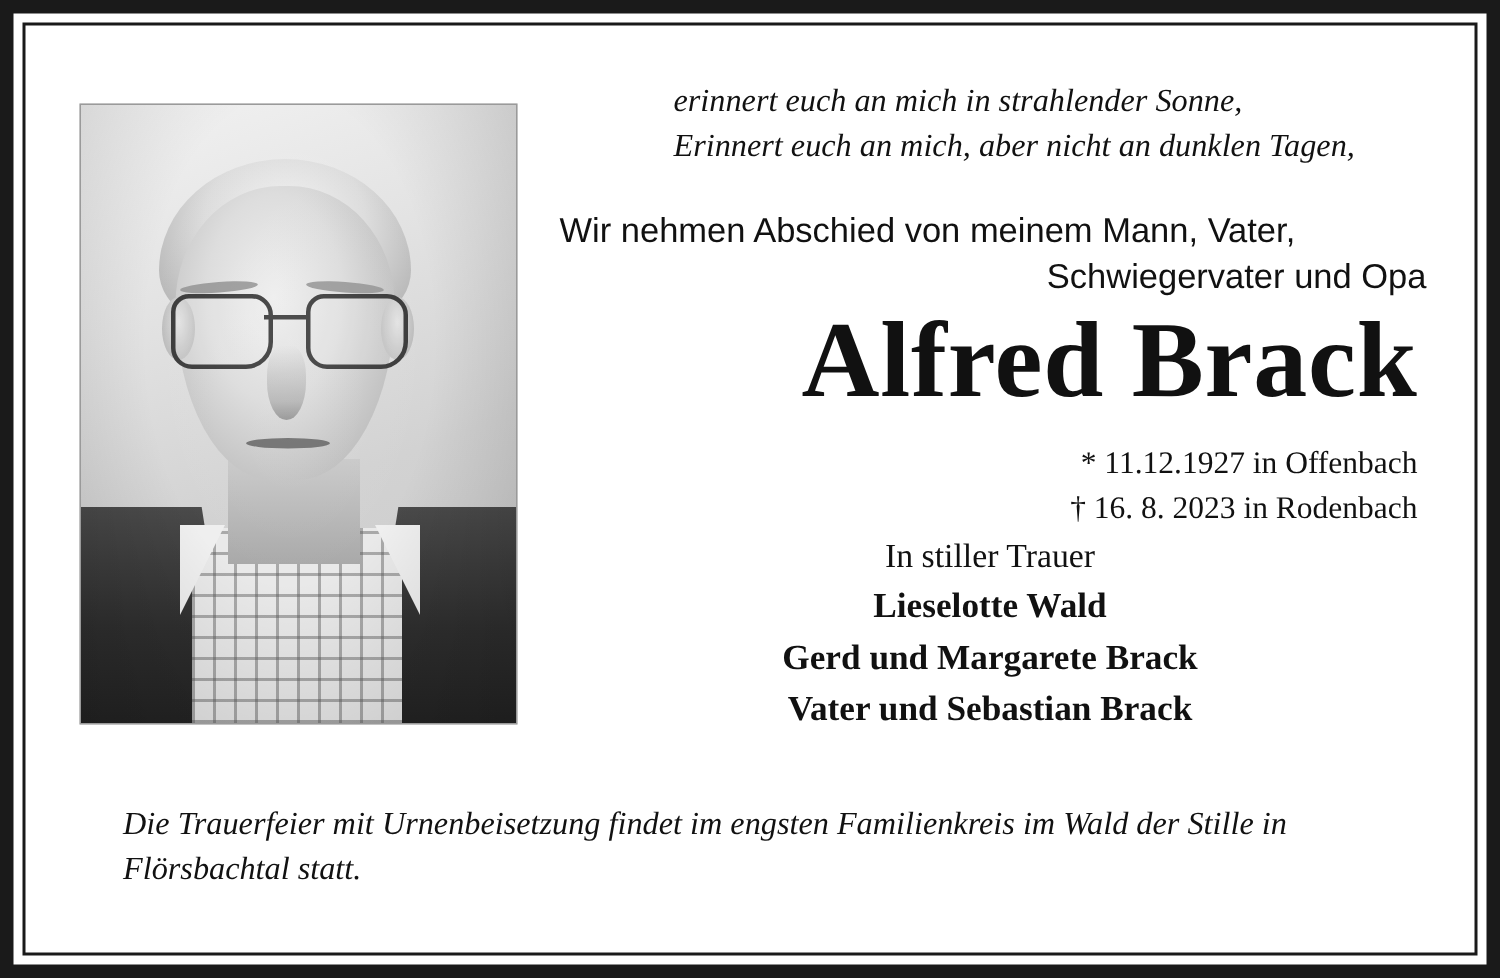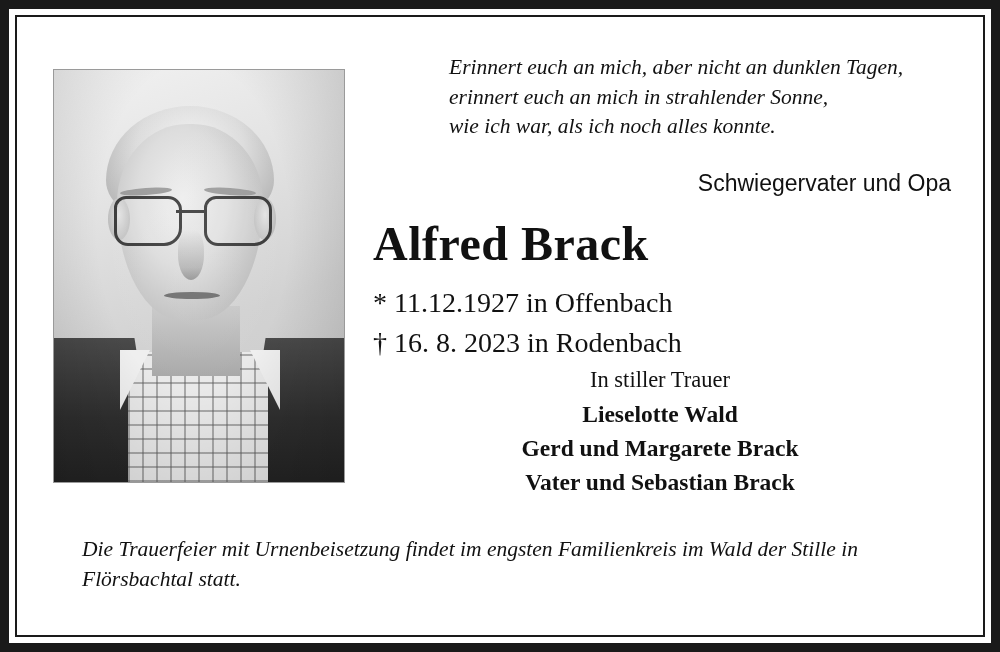--- a/index.html
+++ b/index.html
@@ -211,29 +211,28 @@
     font-size: 23px;
     line-height: 1.32;
     margin-top: 26px;
     text-align: justify;
     padding-left: 0;
   }
   .lead .l2 { text-align: right; }
   .name {
     font-family: "Liberation Serif", serif;
     font-weight: bold;
-    font-size: 48px;
+    font-size: 72px;
     letter-spacing: 0.5px;
-    text-align: left;
-    margin-top: 18px;
+    text-align: right;
     margin-right: 6px;
   }
   .dates {
-    text-align: left;
-    font-size: 28px;
+    text-align: right;
+    font-size: 21px;
     line-height: 1.42;
     margin-top: 12px;
     margin-right: 6px;
   }
   .mourners {
     text-align: center;
     margin-right: 4px;
   }
   .mourners .intro {
     font-size: 22.5px;
@@ -287,26 +286,26 @@
           </div>
           <div class="nose"></div>
           <div class="mouth"></div>
           <div class="shade"></div>
         </div>
       </div>
 
       <div class="text-col">
 
         <div class="verse">
+          <div>erinnert euch an mich in strahlender Sonne,</div>
           <div>Erinnert euch an mich, aber nicht an dunklen Tagen,</div>
-          <div>erinnert euch an mich in strahlender Sonne,</div>
-          <div>wie ich war, als ich noch alles konnte.</div>
         </div>
 
         <div class="lead">
+          <div class="l1">Wir nehmen Abschied von meinem Mann, Vater,</div>
           <div class="l2">Schwiegervater und Opa</div>
         </div>
 
         <div class="name">Alfred Brack</div>
 
         <div class="dates">
           <div>* 11.12.1927 in Offenbach</div>
           <div>† 16. 8. 2023 in Rodenbach</div>
         </div>
 

